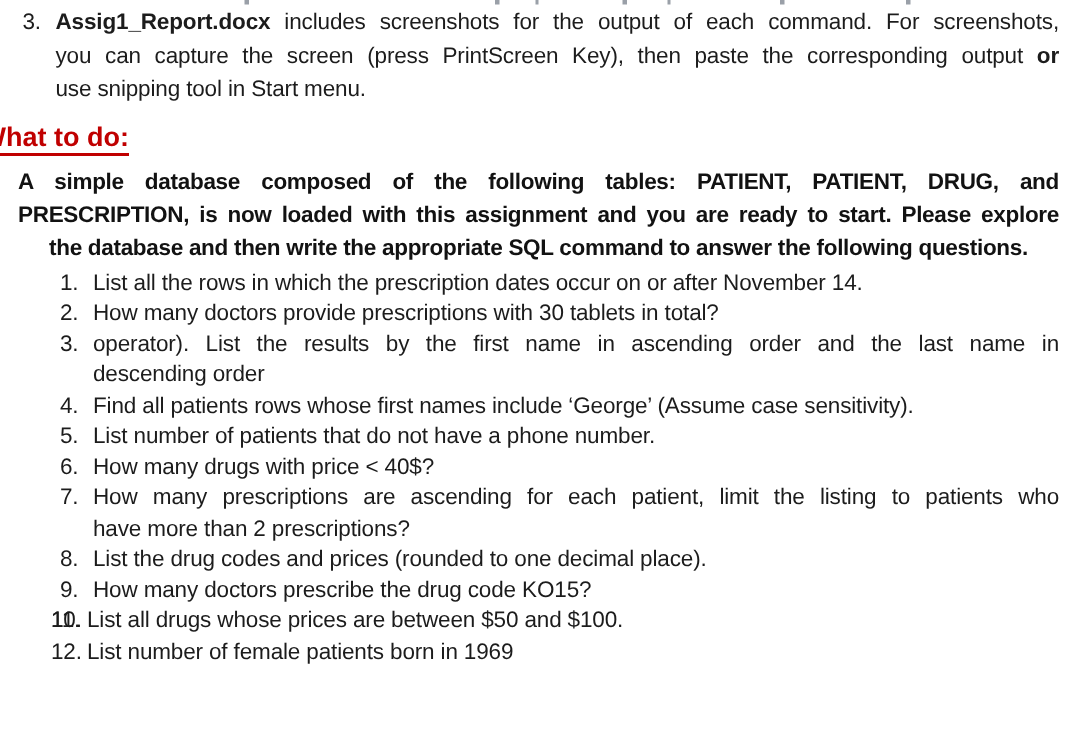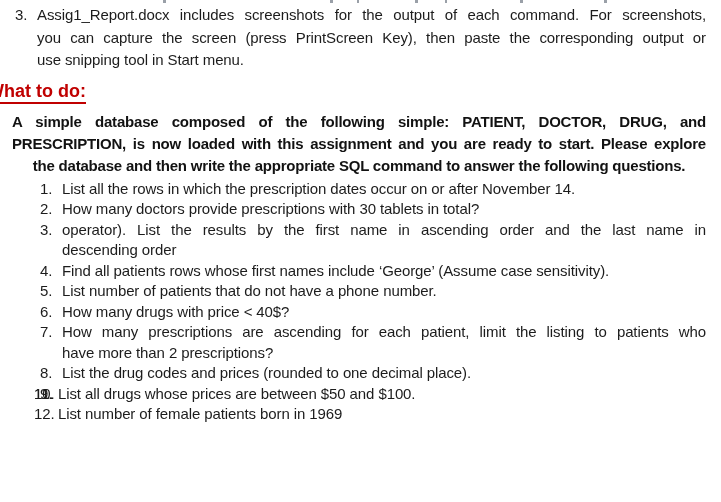--- a/index.html
+++ b/index.html
@@ -11,21 +11,21 @@
   }
   .page{
     position:relative;width:721px;height:502px;background:#fff;overflow:hidden;
     letter-spacing:-0.1px;
   }
   
   .frag{position:absolute;top:0;height:3px;background:#9aa0a8;}
   .f1{left:163px;width:3px}.f2{left:330px;width:3px}.f3{left:357px;width:2px}
   .f4{left:415px;width:3px}.f5{left:445px;width:2px}.f6{left:520px;width:3px}.f7{left:604px;width:3px}
 
-  .b{font-weight:normal;}
+  .b{font-weight:bold;}
   .line{line-height:22.5px;font-size:15px;}
   .jlast{text-align:justify;text-align-last:justify;}
 
   .top-item{position:relative;margin-top:4px;padding-left:37px;padding-right:15px;}
   .top-item .num{position:absolute;left:15px;top:0;line-height:22.5px;font-size:15px;}
 
   .heading-row{margin-top:10px;height:23px;}
   .heading{
     display:inline-block;margin-left:-13px;
     font-size:18px;font-weight:bold;line-height:19px;
@@ -65,21 +65,21 @@
       <div class="line jlast"><span>you can capture the screen (press PrintScreen Key), then paste the corresponding output </span><span class="b">or</span></div>
       <div class="line">use snipping tool in Start menu.</div>
     </div>
   </div>
 
   <div class="heading-row">
     <span class="heading">What to do:</span>
   </div>
 
   <div class="para">
-    <div class="line jlast">A simple database composed of the following simple: PATIENT, DOCTOR, DRUG, and</div>
+    <div class="line jlast">A simple database composed of the following tables: PATIENT, PATIENT, DRUG, and</div>
     <div class="line jlast">PRESCRIPTION, is now loaded with this assignment and you are ready to start. Please explore</div>
     <div class="line">the database and then write the appropriate SQL command to answer the following questions.</div>
   </div>
 
   <div class="qlist">
 
     <div class="q">
       <span class="qnum">1.</span>
       <div class="line">List all the rows in which the prescription dates occur on or after November 14.</div>
     </div>
@@ -116,20 +116,21 @@
       <div class="line">have more than 2 prescriptions?</div>
     </div>
 
     <div class="q">
       <span class="qnum">8.</span>
       <div class="line">List the drug codes and prices (rounded to one decimal place).</div>
     </div>
 
     <div class="q">
       <span class="qnum">9.</span>
+      <div class="line">How many doctors prescribe the drug code KO15?</div>
     </div>
 
     <div class="q dd">
       <span class="qnum">10.</span>
     </div>
 
     <div class="q dd">
       <span class="qnum">11.</span>
       <div class="line">List all drugs whose prices are between $50 and $100.</div>
     </div>

